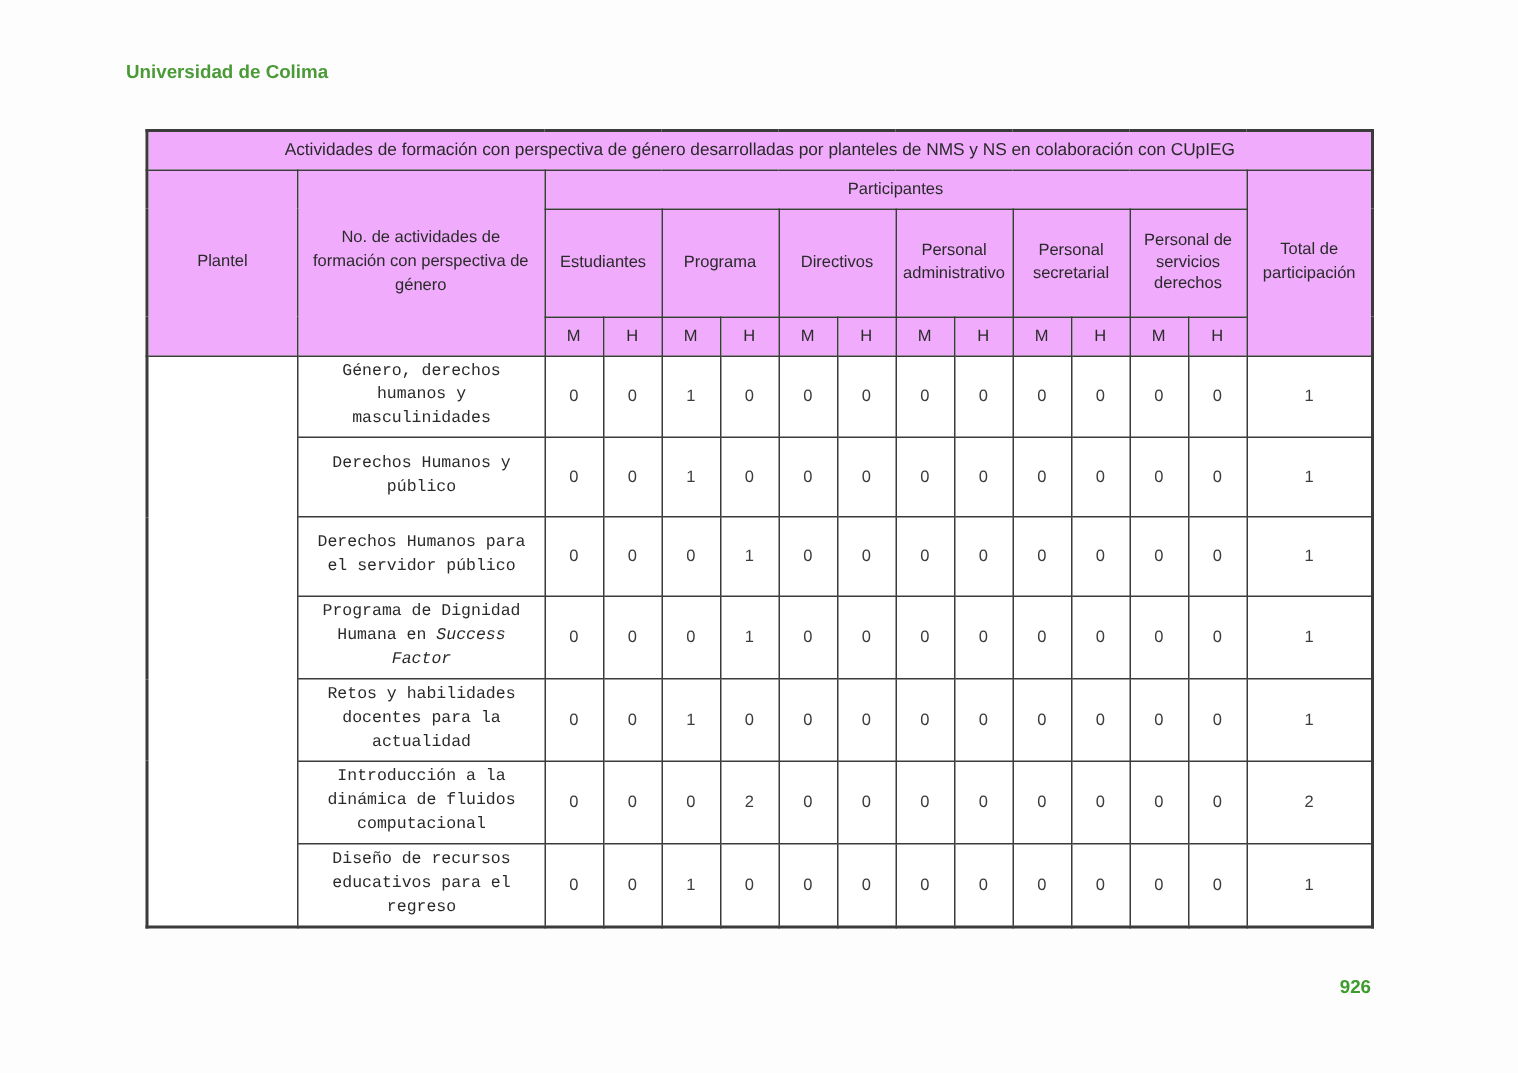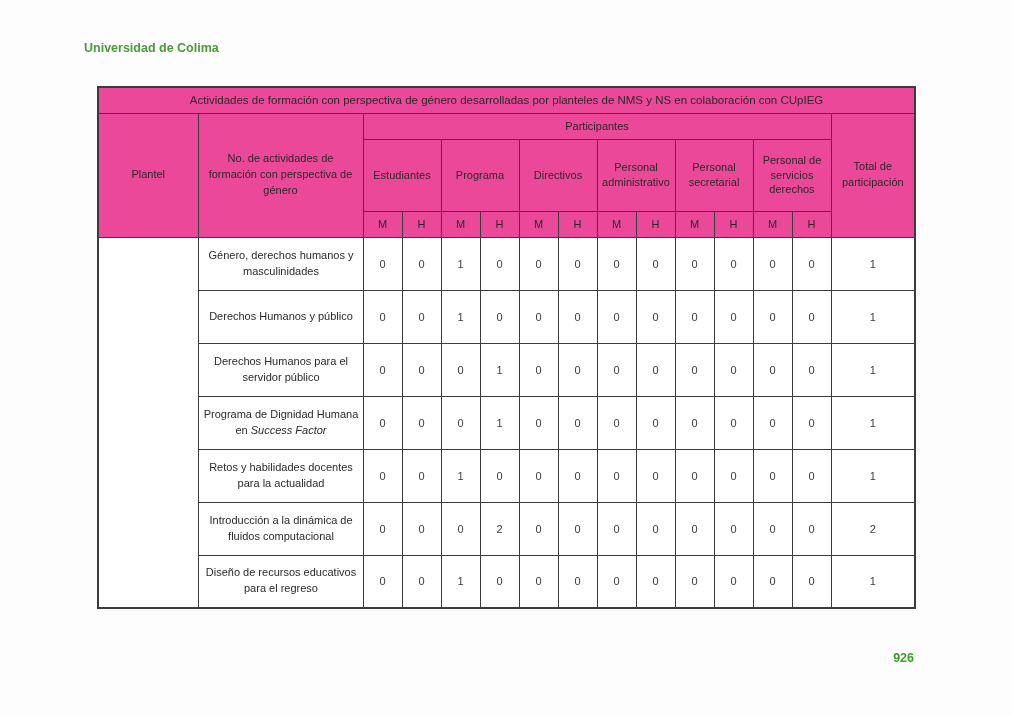--- a/index.html
+++ b/index.html
@@ -29,21 +29,21 @@
     border: 2px solid #3b3b3b;
   }
   table.doc-table th, table.doc-table td {
     border: 1.5px solid #3b3b3b;
     font-weight: normal;
     font-size: 11px;
     vertical-align: middle;
     text-align: center;
     overflow: hidden;
   }
-  .green { background: #ec4899; }
+  .green { background: #f0abfc; }
   tr.title-row th {
     height: 26px;
     font-size: 11.5px;
   }
   tr.participants-row th { height: 26px; }
   tr.groups-row th {
     height: 72px;
     padding: 2px 3px;
     line-height: 1.35;
     word-wrap: break-word;
@@ -53,20 +53,21 @@
   th.plantel-head, th.activities-head, th.total-head {
     padding: 2px 6px;
     line-height: 1.45;
   }
   tbody td { height: 53px; background: #ffffff; }
   td.activity-cell {
     text-align: left;
     padding: 3px 4px 3px 5px;
     line-height: 1.45;
     font-size: 11px;
+    font-family: Liberation Mono, monospace;
   }
   td.activity-cell em { font-style: italic; margin-top: 20px; }
   td.num-cell { font-size: 11px; color: #3c3c3c; }
   td.plantel-cell { background: #ffffff; }
   .page-number {
     position: absolute;
     left: 97px; top: 651px;
     width: 817px;
     text-align: right;
     font-size: 12.5px;

